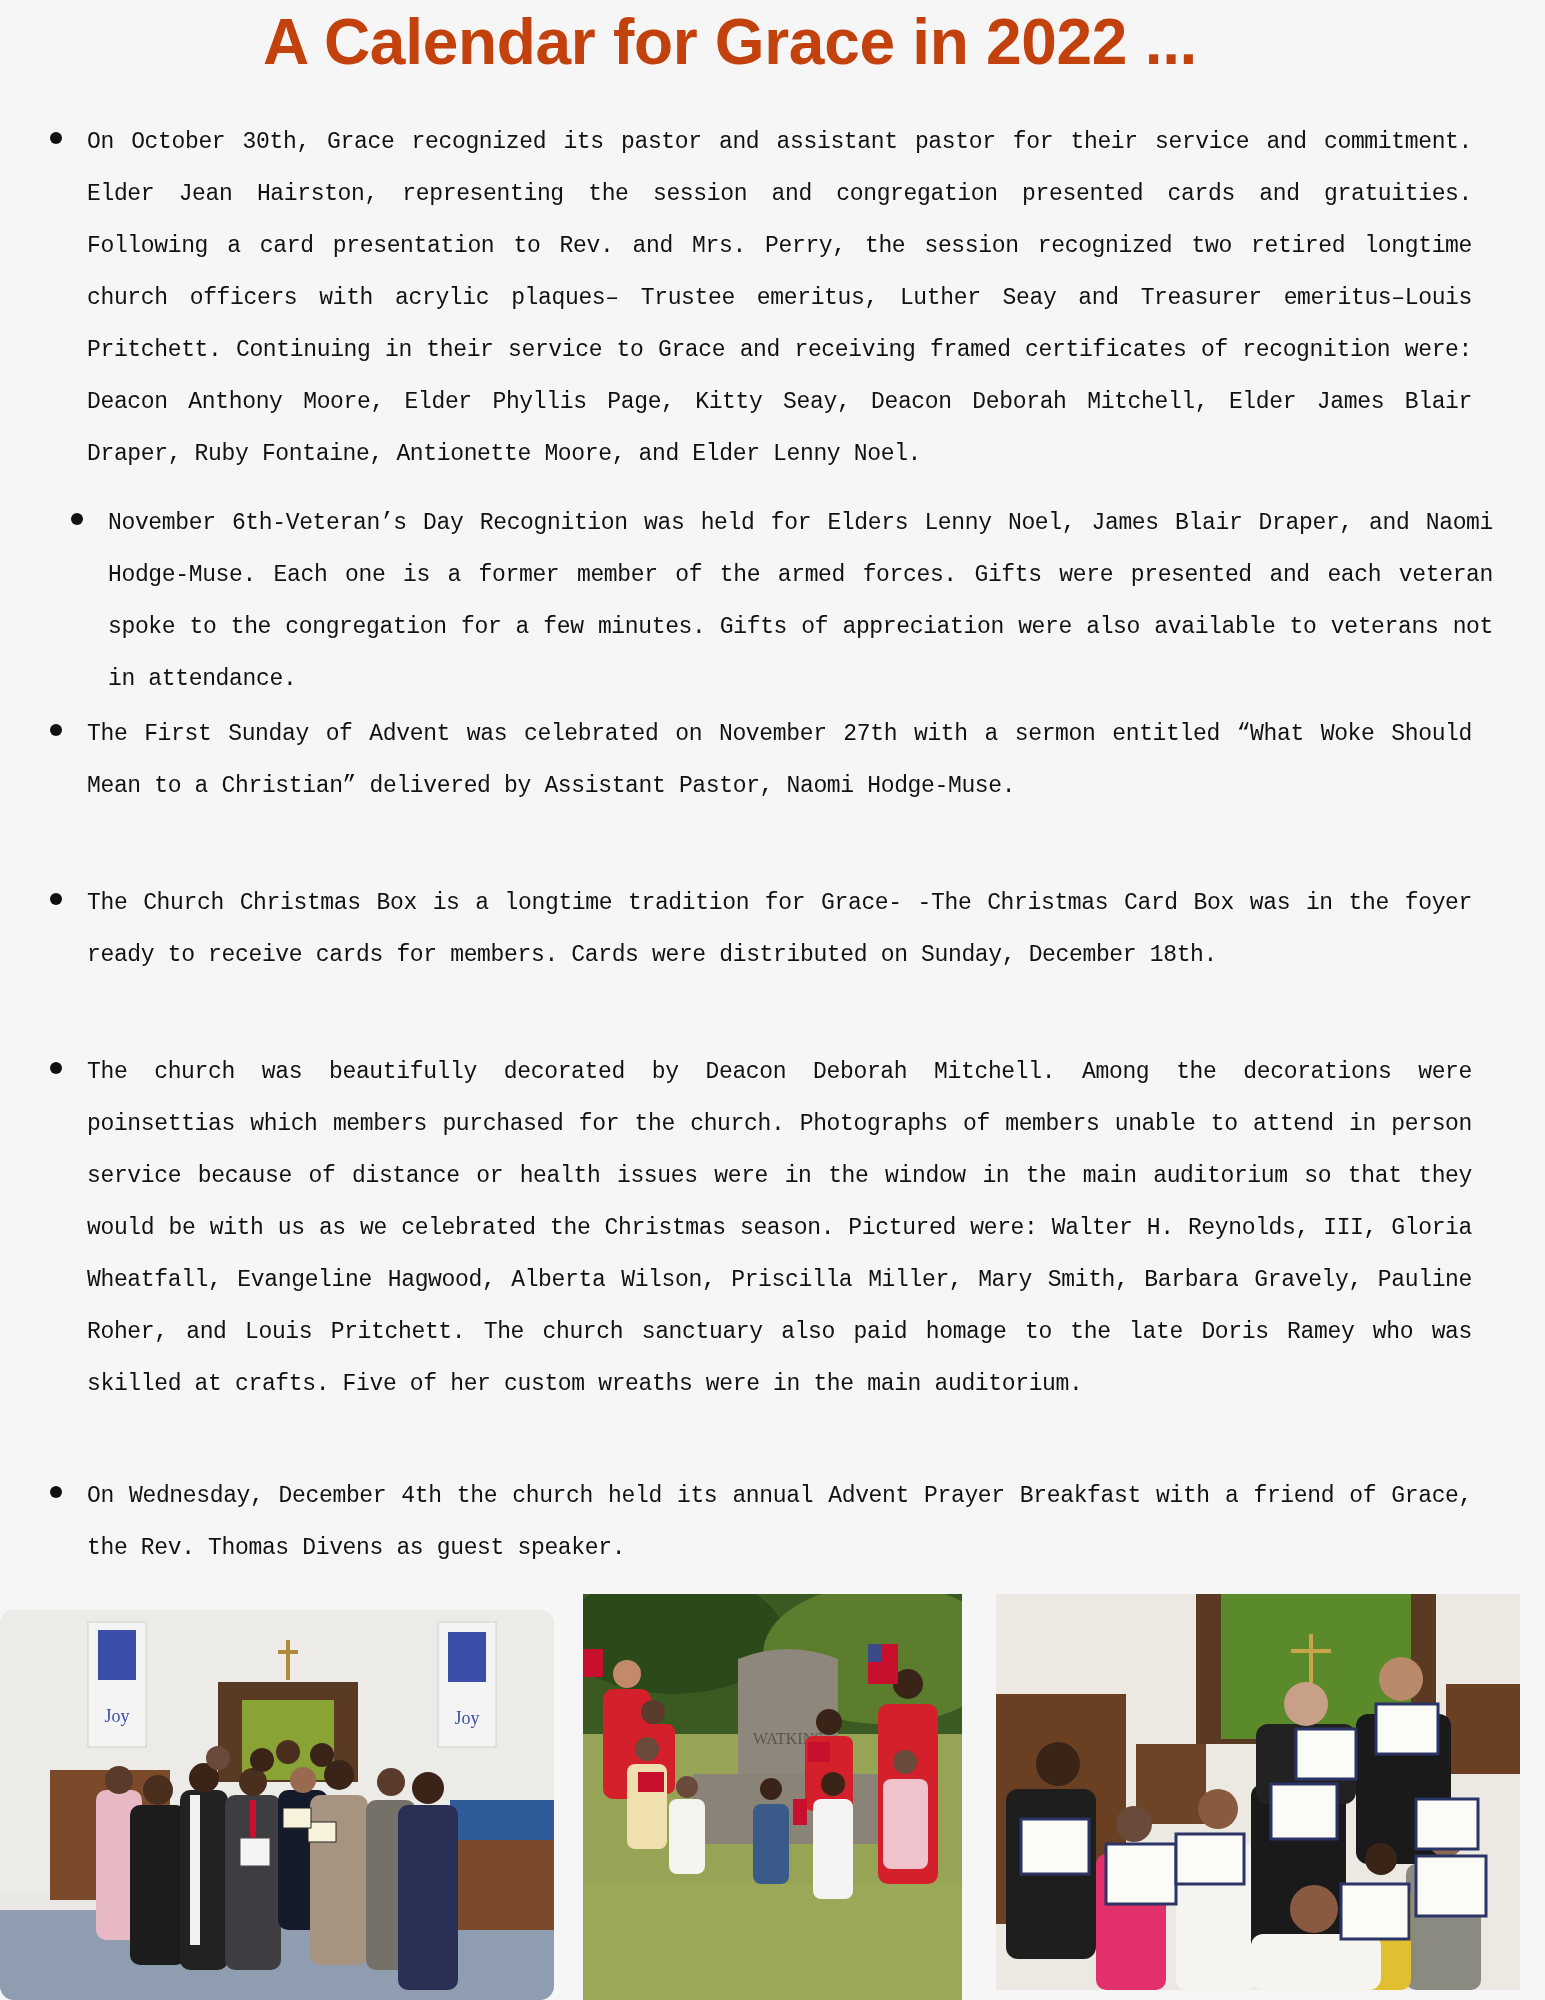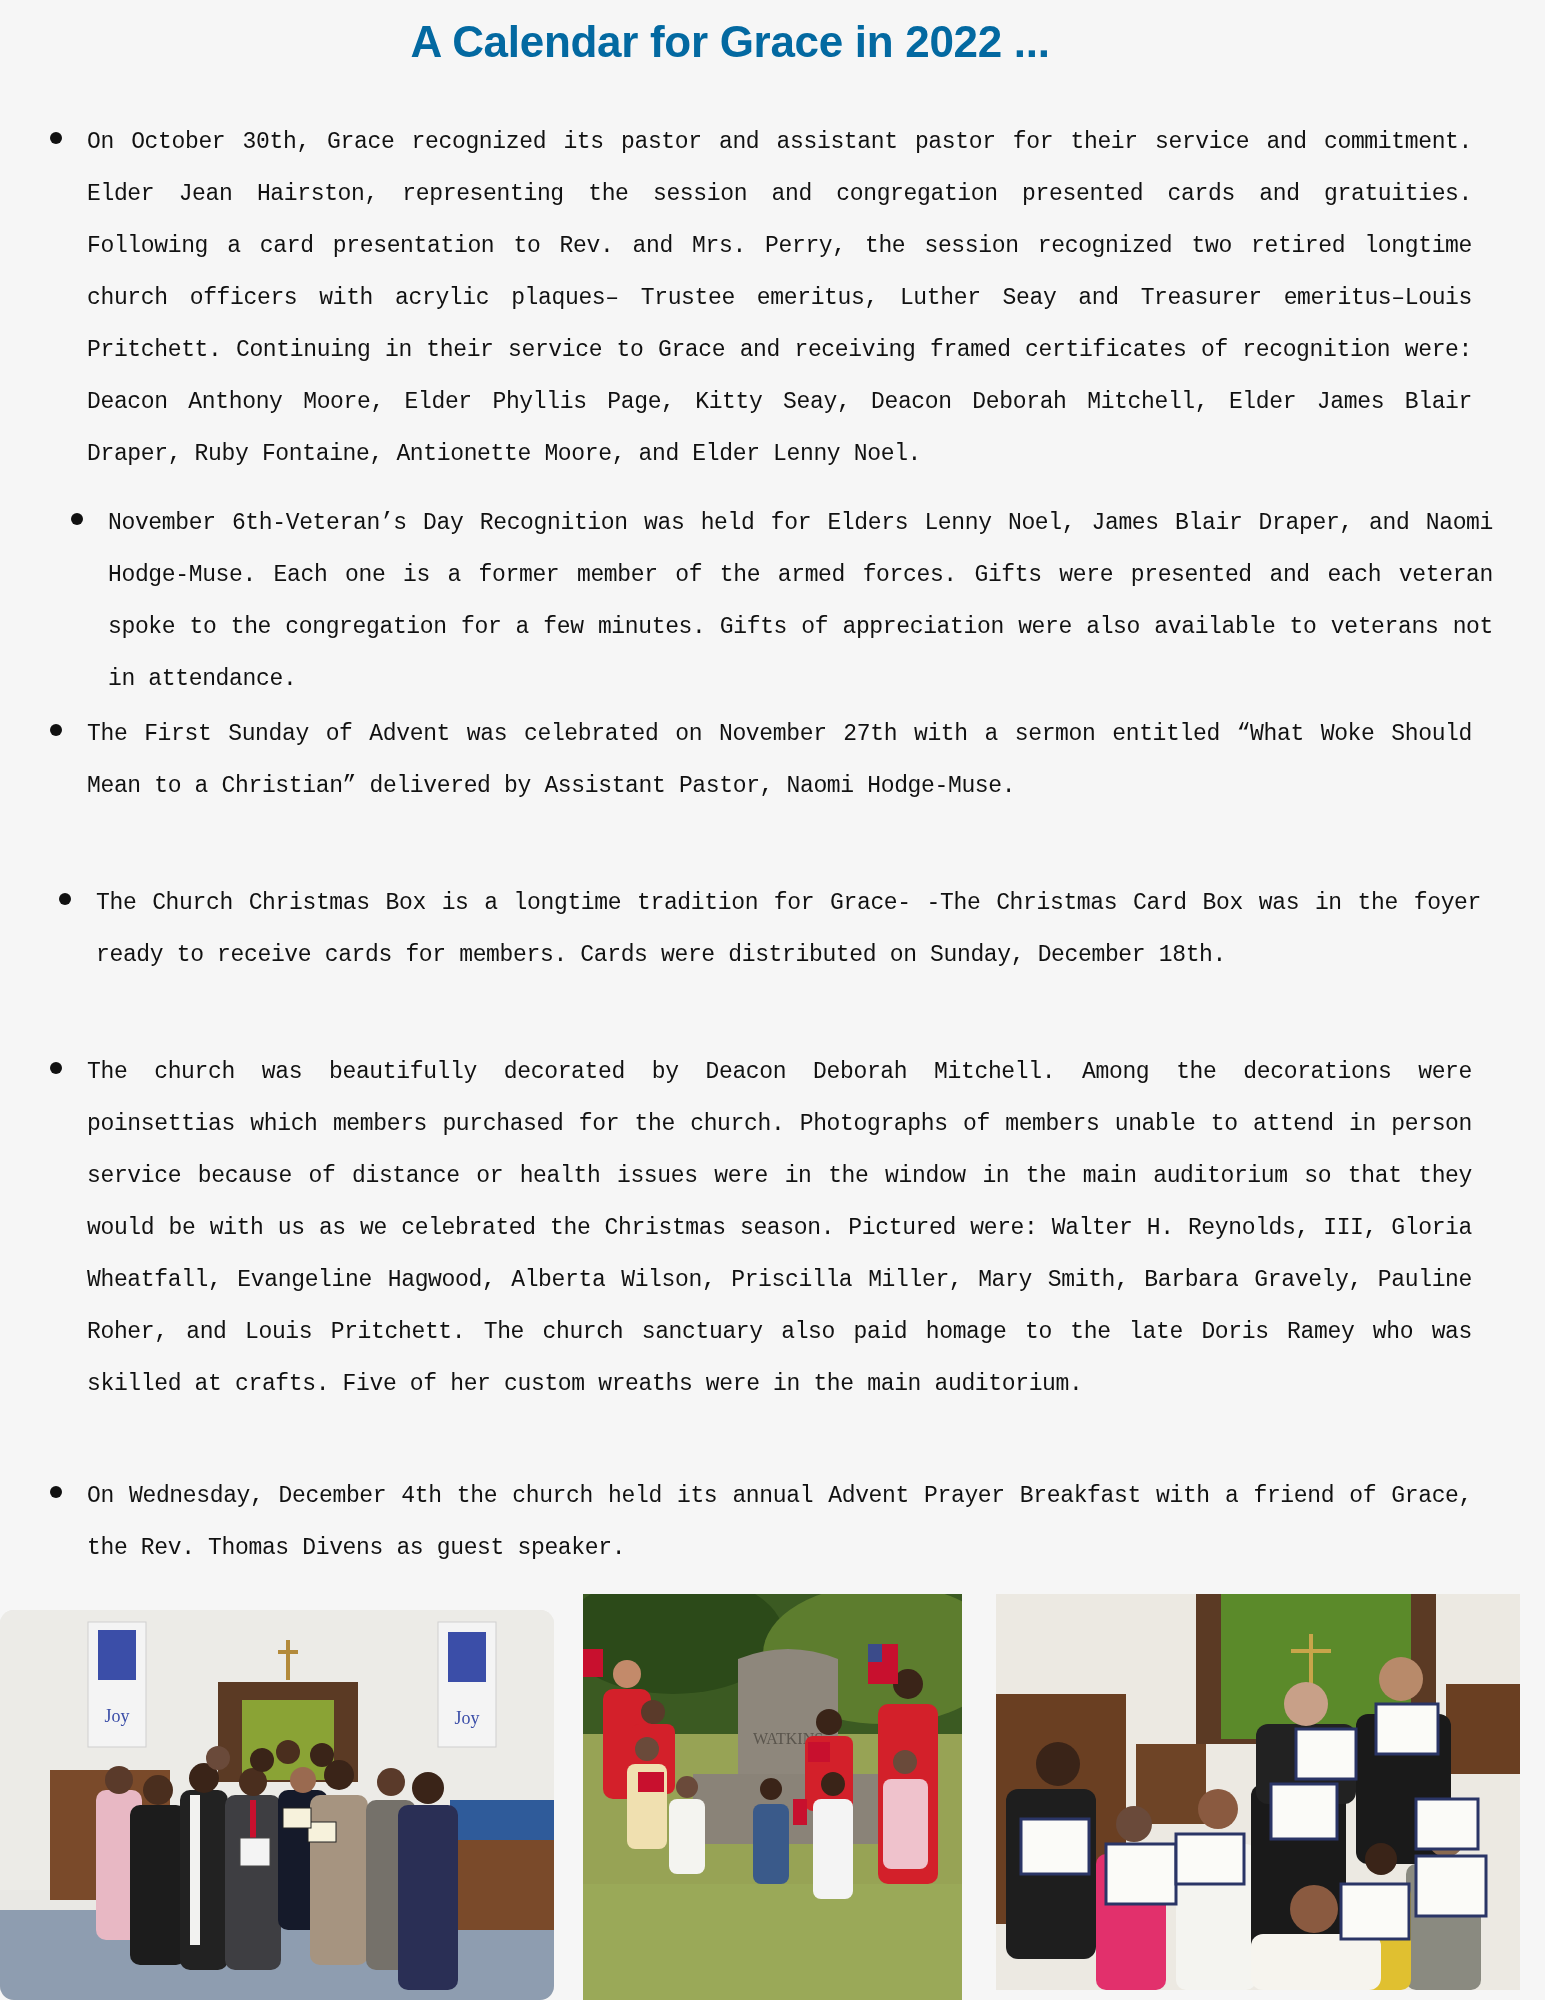--- a/index.html
+++ b/index.html
@@ -16,23 +16,23 @@
     color: #111111;
   }
   .title {
     position: absolute;
     left: 0;
     width: 1460px;
     top: 6px;
     text-align: center;
     font-family: "Liberation Sans", sans-serif;
     font-weight: bold;
-    font-size: 44px;
+    font-size: 64px;
     line-height: 72px;
-    color: #0369a1;
+    color: #c2410c;
     letter-spacing: -0.3px;
   }
   .bullets {
     position: absolute;
     left: 0;
     top: 116px;
     width: 1545px;
     margin: 0;
     padding: 0;
     list-style: none;
@@ -77,21 +77,21 @@
     <span>On October 30th, Grace recognized its pastor and assistant pastor for their service and commitment. Elder Jean Hairston, representing the session and congregation presented cards and gratuities. Following a card presentation to Rev. and Mrs. Perry, the session recognized two retired longtime church officers with acrylic plaques– Trustee emeritus, Luther Seay and Treasurer emeritus–Louis Pritchett. Continuing in their service to Grace and receiving framed certificates of recognition were: Deacon Anthony Moore, Elder Phyllis Page, Kitty Seay, Deacon Deborah Mitchell, Elder James Blair Draper, Ruby Fontaine, Antionette Moore, and Elder Lenny Noel.</span>
   </li>
   <li class="bullet-item" style="top:381px;margin-left:21px;">
     <span class="bullet-dot"></span>
     <span>November 6th-Veteran’s Day Recognition was held for Elders Lenny Noel, James Blair Draper, and Naomi Hodge-Muse. Each one is a former member of the armed forces. Gifts were presented and each veteran spoke to the congregation for a few minutes. Gifts of appreciation were also available to veterans not in attendance.</span>
   </li>
   <li class="bullet-item" style="top:592px;">
     <span class="bullet-dot"></span>
     <span>The First Sunday of Advent was celebrated on November 27th with a sermon entitled “What Woke Should Mean to a Christian” delivered by Assistant Pastor, Naomi Hodge-Muse.</span>
   </li>
-  <li class="bullet-item" style="top:761px;margin-left:9px;">
+  <li class="bullet-item" style="top:761px;">
     <span class="bullet-dot"></span>
     <span>The Church Christmas Box is a longtime tradition for Grace- -The Christmas Card Box was in the foyer ready to receive cards for members. Cards were distributed on Sunday, December 18th.</span>
   </li>
   <li class="bullet-item" style="top:930px;">
     <span class="bullet-dot"></span>
     <span>The church was beautifully decorated by Deacon Deborah Mitchell. Among the decorations were poinsettias which members purchased for the church. Photographs of members unable to attend in person service because of distance or health issues were in the window in the main auditorium so that they would be with us as we celebrated the Christmas season. Pictured were: Walter H. Reynolds, III, Gloria Wheatfall, Evangeline Hagwood, Alberta Wilson, Priscilla Miller, Mary Smith, Barbara Gravely, Pauline Roher, and Louis Pritchett. The church sanctuary also paid homage to the late Doris Ramey who was skilled at crafts. Five of her custom wreaths were  in the main auditorium.</span>
   </li>
   <li class="bullet-item" style="top:1354px;">
     <span class="bullet-dot"></span>
     <span>On Wednesday, December 4th the church held its annual Advent Prayer Breakfast with a friend of Grace, the Rev. Thomas Divens as guest speaker.</span>

